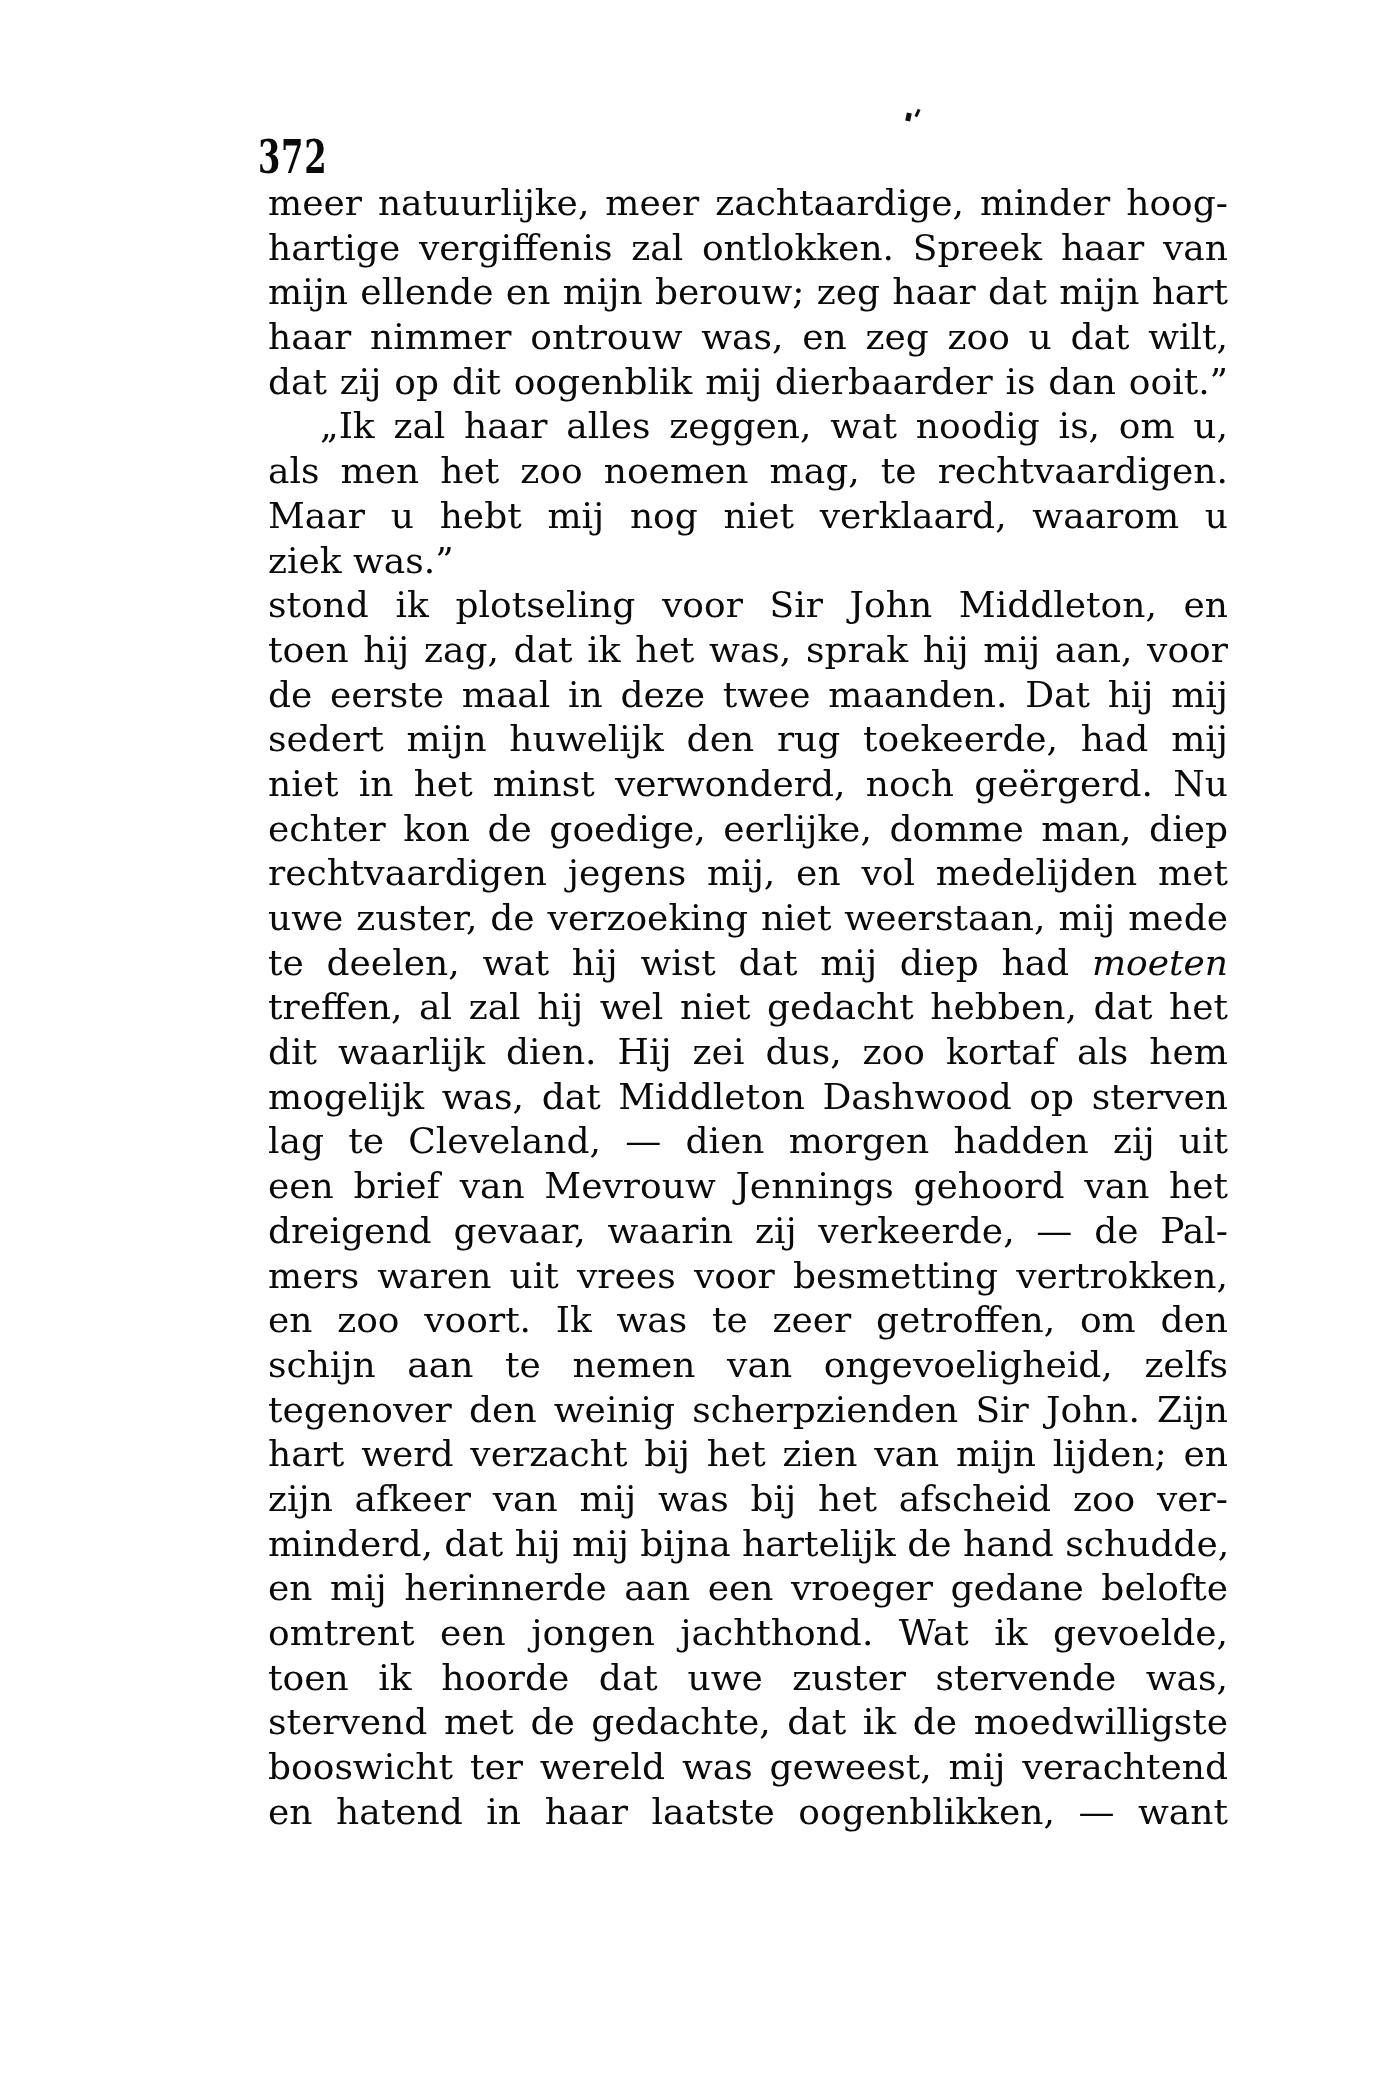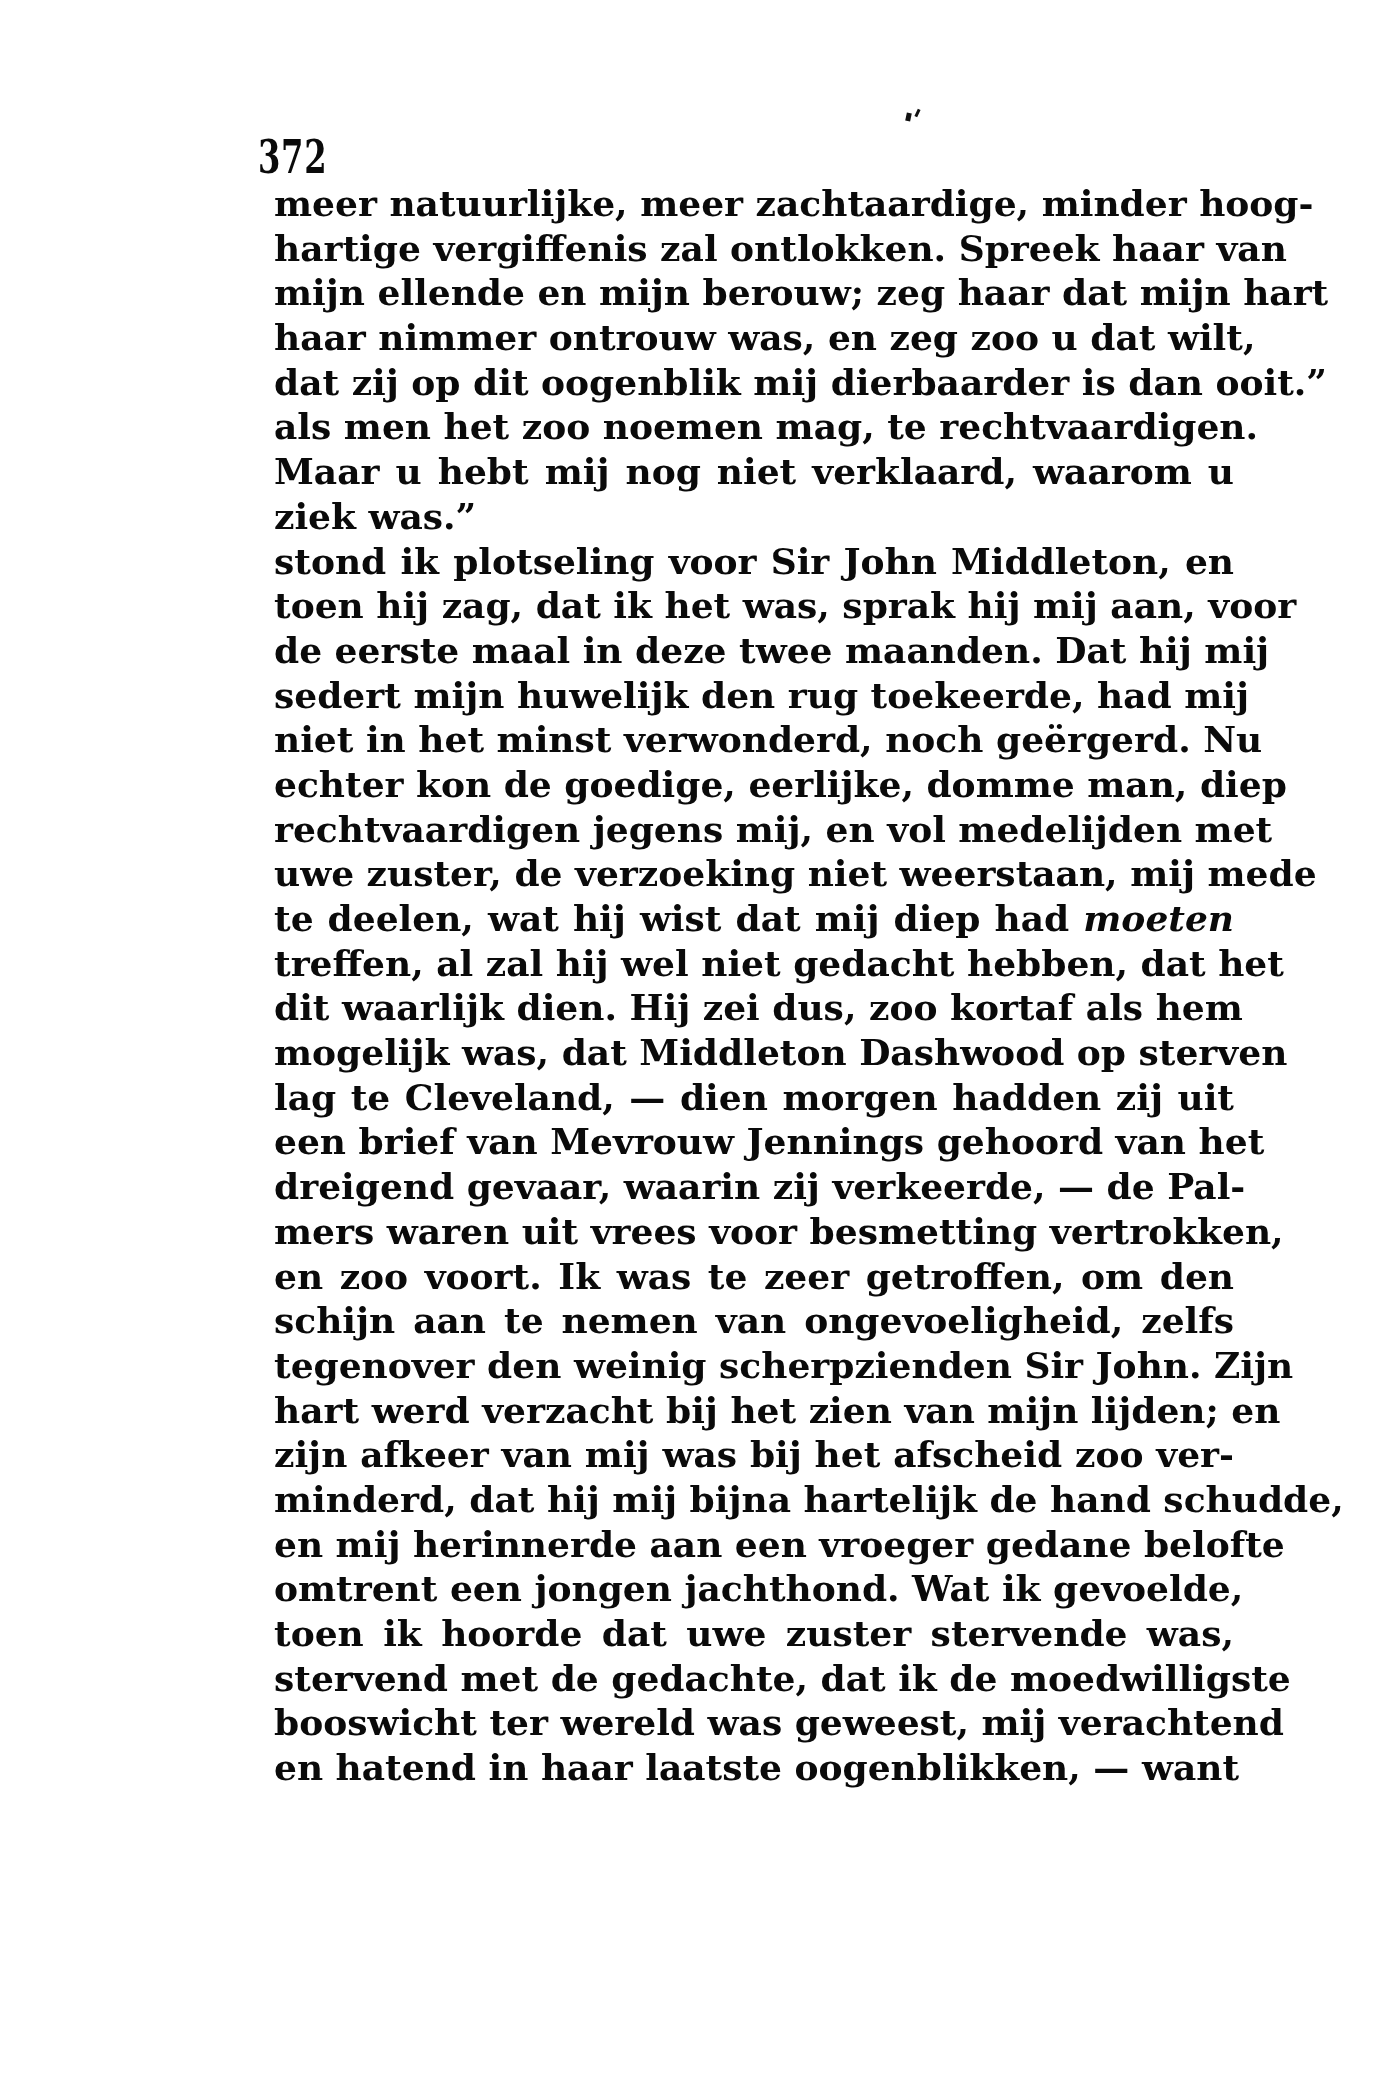--- a/index.html
+++ b/index.html
@@ -22,24 +22,23 @@
     top: 130px;
     font-size: 46px;
     font-weight: bold;
     letter-spacing: 1px;
     transform: scaleX(0.70);
     transform-origin: left top;
     white-space: nowrap;
   }
   .text-block {
     position: absolute;
-    left: 274px;
+    left: 268px;
     top: 181px;
     width: 960px;
-    font-weight: bold;
   }
   .line {
     height: 44.7px;
     line-height: 44.7px;
     font-size: 36px;
     text-align: justify;
     text-align-last: justify;
     white-space: nowrap;
   }
   .line.short {
@@ -64,20 +63,21 @@
 <div class="page">
   <div class="speck s1"></div>
   <div class="speck s2"></div>
   <div class="page-number">372</div>
   <div class="text-block" id="text-block">
       <div class="line"><span>meer natuurlijke, meer zachtaardige, minder hoog-</span></div>
       <div class="line"><span>hartige vergiffenis zal ontlokken. Spreek haar van</span></div>
       <div class="line"><span>mijn ellende en mijn berouw; zeg haar dat mijn hart</span></div>
       <div class="line"><span>haar nimmer ontrouw was, en zeg zoo u dat wilt,</span></div>
       <div class="line"><span>dat zij op dit oogenblik mij dierbaarder is dan ooit.”</span></div>
+      <div class="line indent"><span>„Ik zal haar alles zeggen, wat noodig is, om u,</span></div>
       <div class="line"><span>als men het zoo noemen mag, te rechtvaardigen.</span></div>
       <div class="line"><span>Maar u hebt mij nog niet verklaard, waarom u</span></div>
       <div class="line short"><span>ziek was.”</span></div>
       <div class="line"><span>stond ik plotseling voor Sir John Middleton, en</span></div>
       <div class="line"><span>toen hij zag, dat ik het was, sprak hij mij aan, voor</span></div>
       <div class="line"><span>de eerste maal in deze twee maanden. Dat hij mij</span></div>
       <div class="line"><span>sedert mijn huwelijk den rug toekeerde, had mij</span></div>
       <div class="line"><span>niet in het minst verwonderd, noch geërgerd. Nu</span></div>
       <div class="line"><span>echter kon de goedige, eerlijke, domme man, diep</span></div>
       <div class="line"><span>rechtvaardigen jegens mij, en vol medelijden met</span></div>

